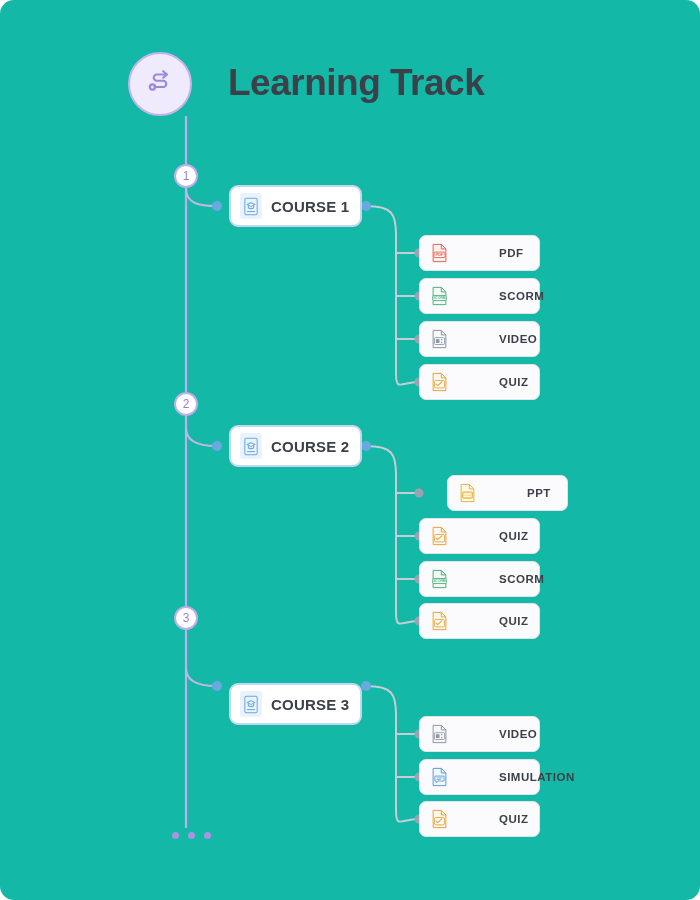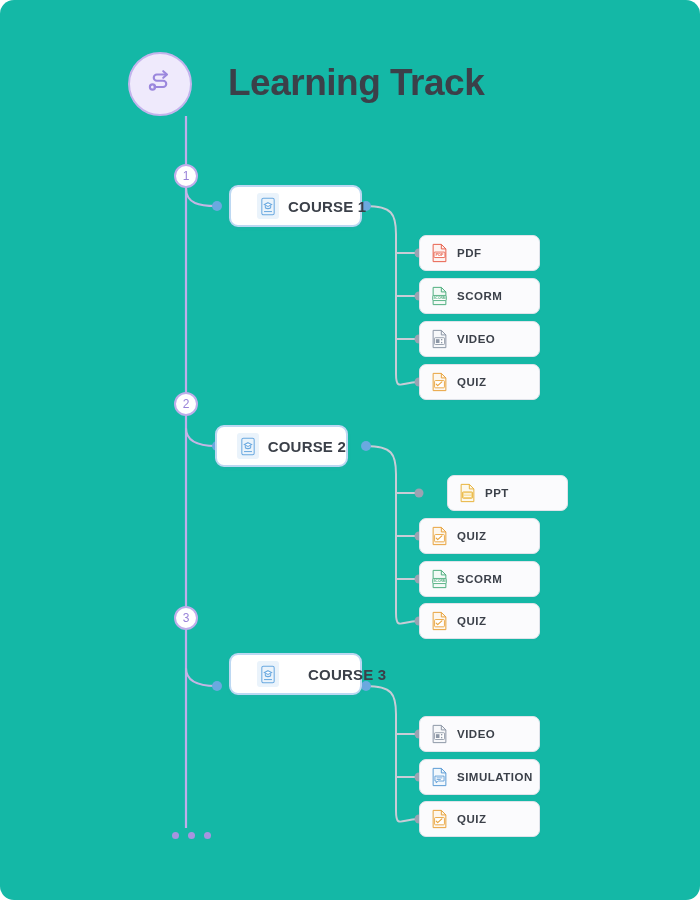--- a/index.html
+++ b/index.html
@@ -42,21 +42,21 @@
   }
 
   
   .course-card{
     position:absolute;height:42px;width:133px;
     background:#ffffff;
     border:2px solid #bcd8f2;
     border-radius:9px;
     box-sizing:border-box;
     display:flex;align-items:center;
-    padding-left:26px;
+    padding-left:9px;
     box-shadow:0 1px 3px rgba(120,140,170,.13);
   }
   .course-label{
     font-size:15px;font-weight:bold;color:#3b4049;margin-left:9px;
     letter-spacing:.2px;white-space:nowrap;
   }
   .cap-icon{
     width:22px;height:26px;flex:0 0 22px;
     background:#eaf3fb;border-radius:3px;
     display:flex;align-items:center;justify-content:center;
@@ -64,20 +64,21 @@
 
   
   .res-card{
     position:absolute;left:419px;width:121px;height:36px;
     background:#fbfbfd;
     border:1px solid #dfe3ea;
     border-radius:7px;
     box-sizing:border-box;
     display:flex;align-items:center;padding-left:9px;
     box-shadow:0 1px 2px rgba(120,140,170,.07);
+    gap:42px;
   }
   .res-card.wide{width:121px;align-items:center;}
   .res-label{
     font-size:11.5px;font-weight:bold;color:#3b4049;margin-left:8px;
     letter-spacing:.5px;white-space:nowrap;
   }
   .res-icon{
     width:20px;height:24px;flex:0 0 20px;
     display:flex;align-items:center;justify-content:center;
   }
@@ -175,33 +176,33 @@
       <svg width="16" height="19" viewBox="0 0 20 24" fill="none" stroke="#6aa9e0" stroke-width="1.3">
         <rect x="2.2" y="1.6" width="15.6" height="20.8" rx="2"></rect>
         <path d="M10 7.2 L14.6 9.6 L10 12 L5.4 9.6 Z" fill="#ffffff"></path>
         <path d="M6.6 10.6 v2.4 c0 1 1.6 1.7 3.4 1.7 s3.4-.7 3.4-1.7 v-2.4"></path>
         <line x1="5" y1="18.4" x2="15" y2="18.4"></line>
       </svg>
     </span>
     <span class="course-label">COURSE 1</span>
   </div>
 
-  <div class="course-card" style="left:215px;top:425px;justify-content:flex-end;">
+  <div class="course-card" style="left:229px;top:425px;">
     <span class="cap-icon">
       <svg width="16" height="19" viewBox="0 0 20 24" fill="none" stroke="#6aa9e0" stroke-width="1.3">
         <rect x="2.2" y="1.6" width="15.6" height="20.8" rx="2"></rect>
         <path d="M10 7.2 L14.6 9.6 L10 12 L5.4 9.6 Z" fill="#ffffff"></path>
         <path d="M6.6 10.6 v2.4 c0 1 1.6 1.7 3.4 1.7 s3.4-.7 3.4-1.7 v-2.4"></path>
         <line x1="5" y1="18.4" x2="15" y2="18.4"></line>
       </svg>
     </span>
     <span class="course-label">COURSE 2</span>
   </div>
 
-  <div class="course-card" style="left:229px;top:653px;gap:20px;">
+  <div class="course-card" style="left:229px;top:683px;">
     <span class="cap-icon">
       <svg width="16" height="19" viewBox="0 0 20 24" fill="none" stroke="#6aa9e0" stroke-width="1.3">
         <rect x="2.2" y="1.6" width="15.6" height="20.8" rx="2"></rect>
         <path d="M10 7.2 L14.6 9.6 L10 12 L5.4 9.6 Z" fill="#ffffff"></path>
         <path d="M6.6 10.6 v2.4 c0 1 1.6 1.7 3.4 1.7 s3.4-.7 3.4-1.7 v-2.4"></path>
         <line x1="5" y1="18.4" x2="15" y2="18.4"></line>
       </svg>
     </span>
     <span class="course-label">COURSE 3</span>
   </div>

